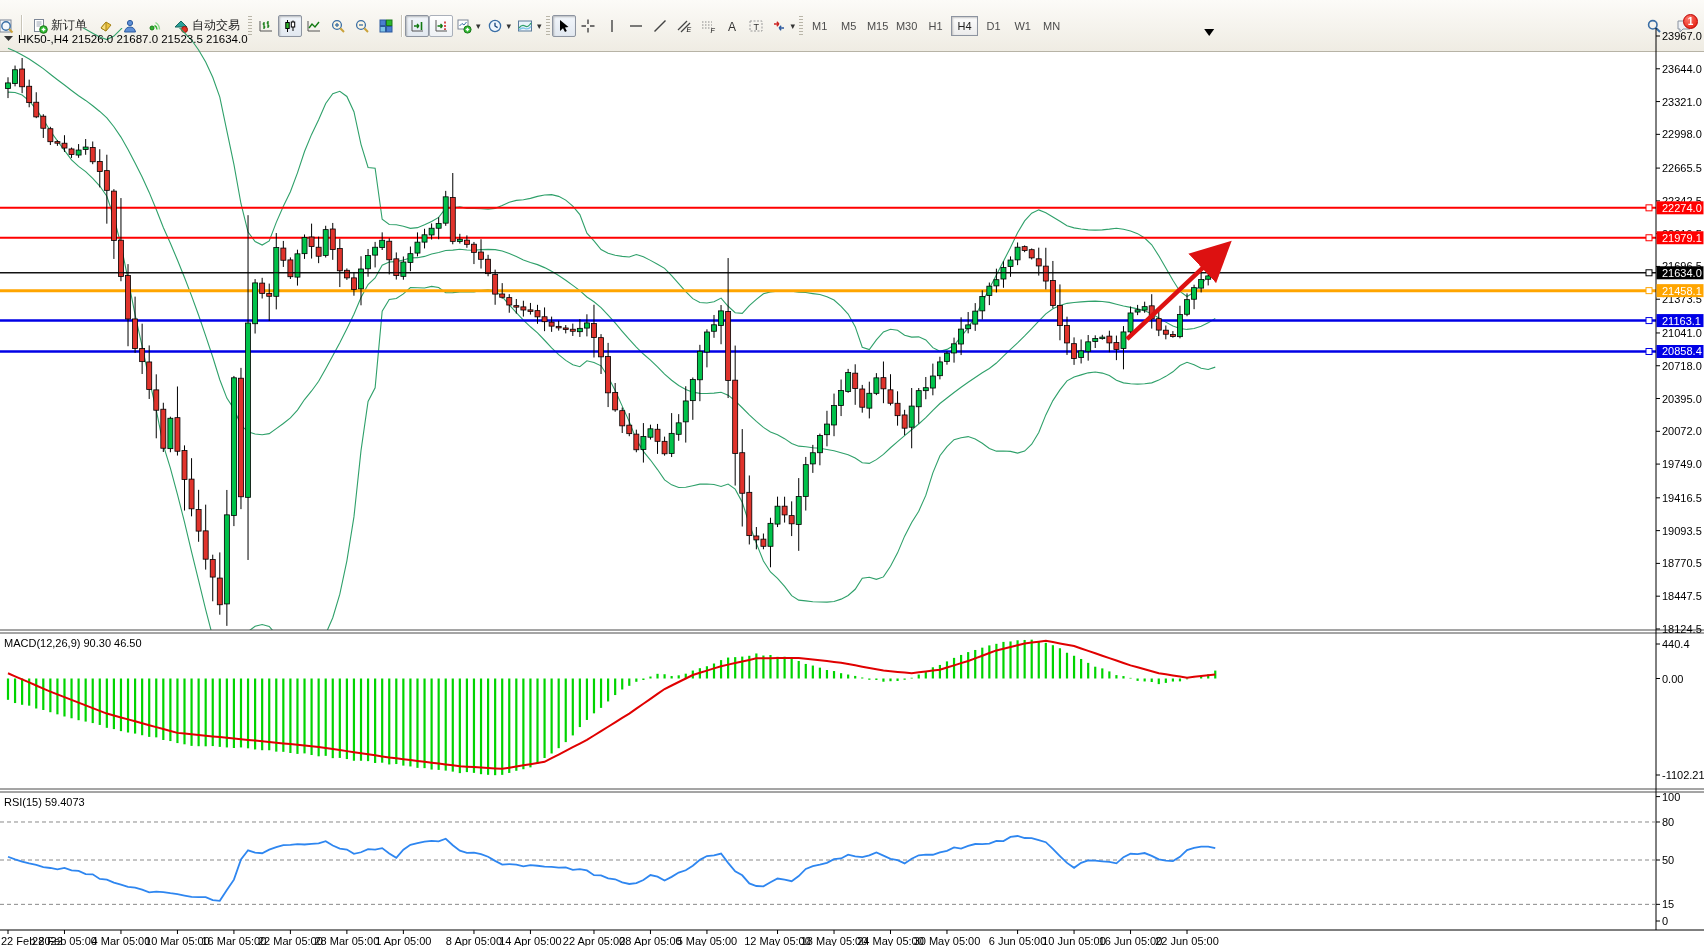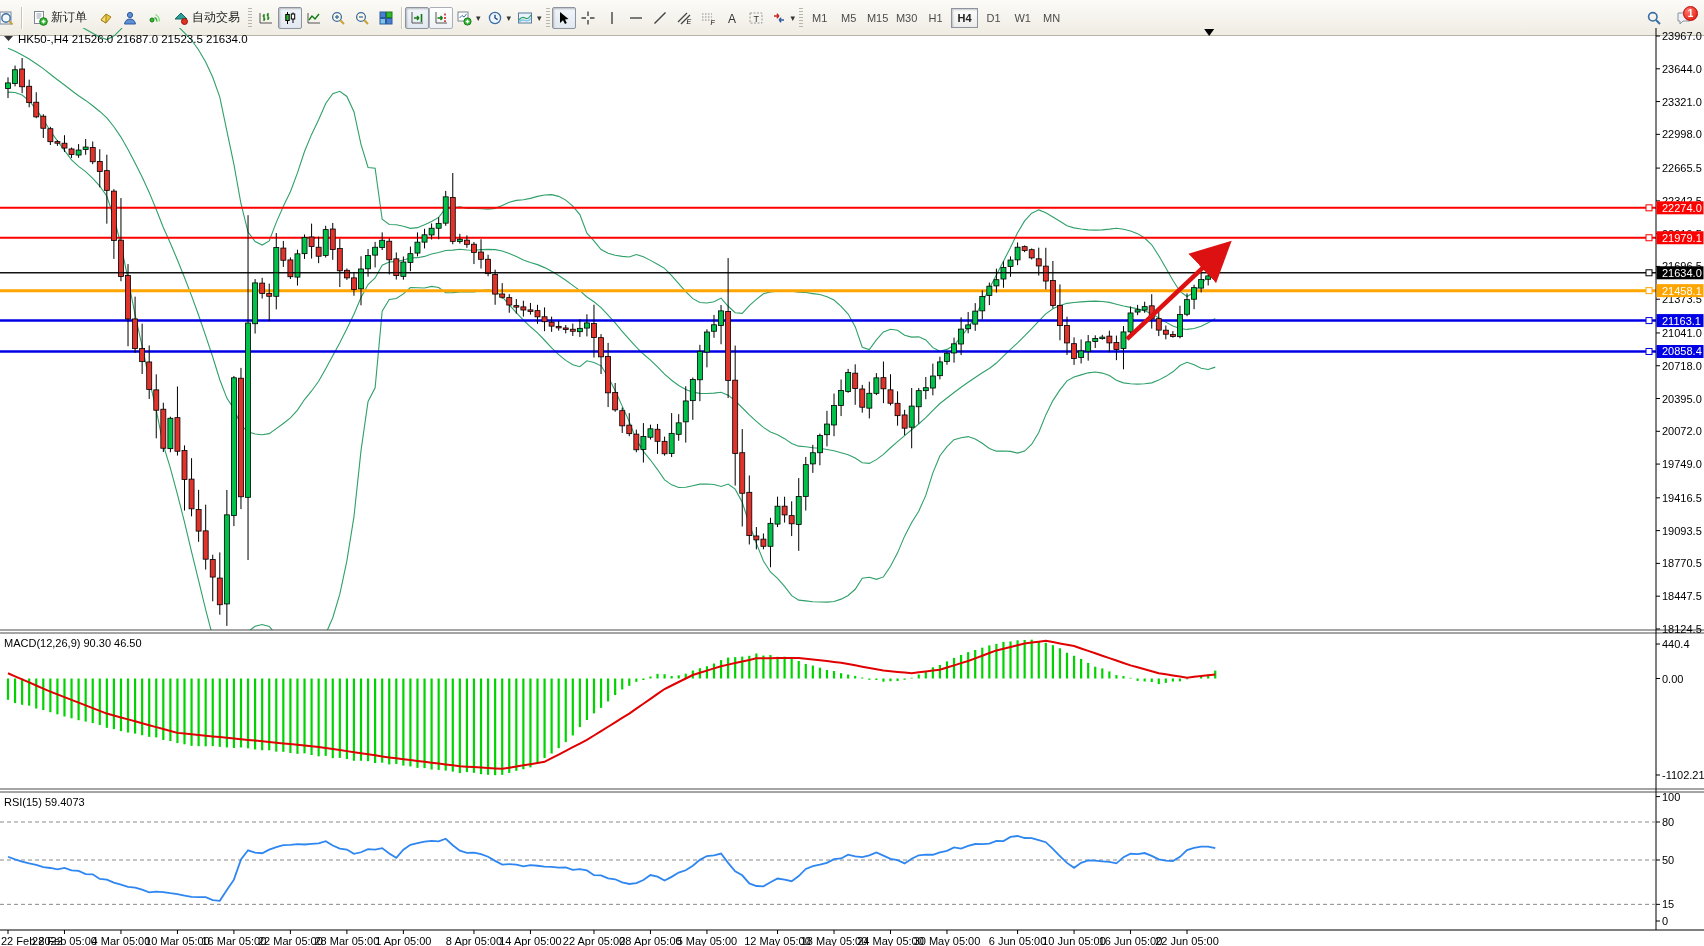--- a/index.html
+++ b/index.html
@@ -1,33 +1,33 @@
 <!DOCTYPE html>
 <html><head>
 <meta charset="utf-8">
 <style>
   html,body{margin:0;padding:0;background:#fff;width:1704px;height:946px;overflow:hidden;
     font-family:"Liberation Sans",sans-serif;-webkit-font-smoothing:none;}
   
   .toolbar{height:27px;background:linear-gradient(#fcfbf8,#efece3);border-bottom:1px solid #b7b3a6;
-    display:flex;align-items:center;padding:4px 2px;position:relative;}
+    display:flex;align-items:center;padding:12px 2px;position:relative;}
   .tb-sep{width:1px;height:22px;background:#c9c5b8;margin:0 3px;box-shadow:1px 0 0 #fff;}
   .tb-grip{width:4px;height:20px;margin:0 2px 0 1px;
     background:repeating-linear-gradient(to bottom,#b9b5a8 0 1px,transparent 1px 3px);}
   .tb-btn{height:22px;min-width:24px;display:flex;align-items:center;justify-content:center;
     border:1px solid transparent;border-radius:2px;gap:3px;padding:0 2px;box-sizing:border-box;color:#222;}
   .tb-btn.text{padding:0 6px;font-size:12px;white-space:nowrap;}
   .tb-btn.pressed{background:linear-gradient(#f2f6fb,#e2e8f0);border:1px solid #8d94a0;
     box-shadow:inset 1px 1px 2px rgba(0,0,0,.25);}
   .tb-btn.boxed{border:1px solid #aab0ba;background:linear-gradient(#ffffff,#eef1f5);}
   .caret{font-size:9px;color:#333;margin-left:1px;}
   .tf-btn{height:20px;min-width:27px;display:flex;align-items:center;justify-content:center;
     font-size:11px;color:#4c4c4c;border:1px solid transparent;margin:0 1px;box-sizing:border-box;}
   .tf-btn.active{background:linear-gradient(#fdfdfd,#ececec);border:1px solid #8d94a0;
-    box-shadow:inset 1px 1px 2px rgba(0,0,0,.22);color:#222;font-weight:bold;}
+    box-shadow:inset 1px 1px 2px rgba(0,0,0,.22);color:#222;}
   .tb-right{margin-left:auto;display:flex;align-items:center;gap:6px;padding-right:6px;}
   .chat-wrap{position:relative;width:24px;height:22px;display:flex;align-items:center;justify-content:center;}
   .badge{position:absolute;top:-1px;right:-2px;background:radial-gradient(circle at 35% 30%,#ff7a6e,#e01000);
     color:#fff;font-size:10px;font-weight:bold;border-radius:50%;width:13px;height:13px;
     display:flex;align-items:center;justify-content:center;border:1px solid #b00;}
   .icon16{width:16px;height:16px;display:block;}
   .clip-left{margin-left:-8px;}
   
   #chart-holder{position:absolute;left:0;top:28px;width:1704px;height:654px;}
   svg text{font-family:"Liberation Sans",sans-serif;}

